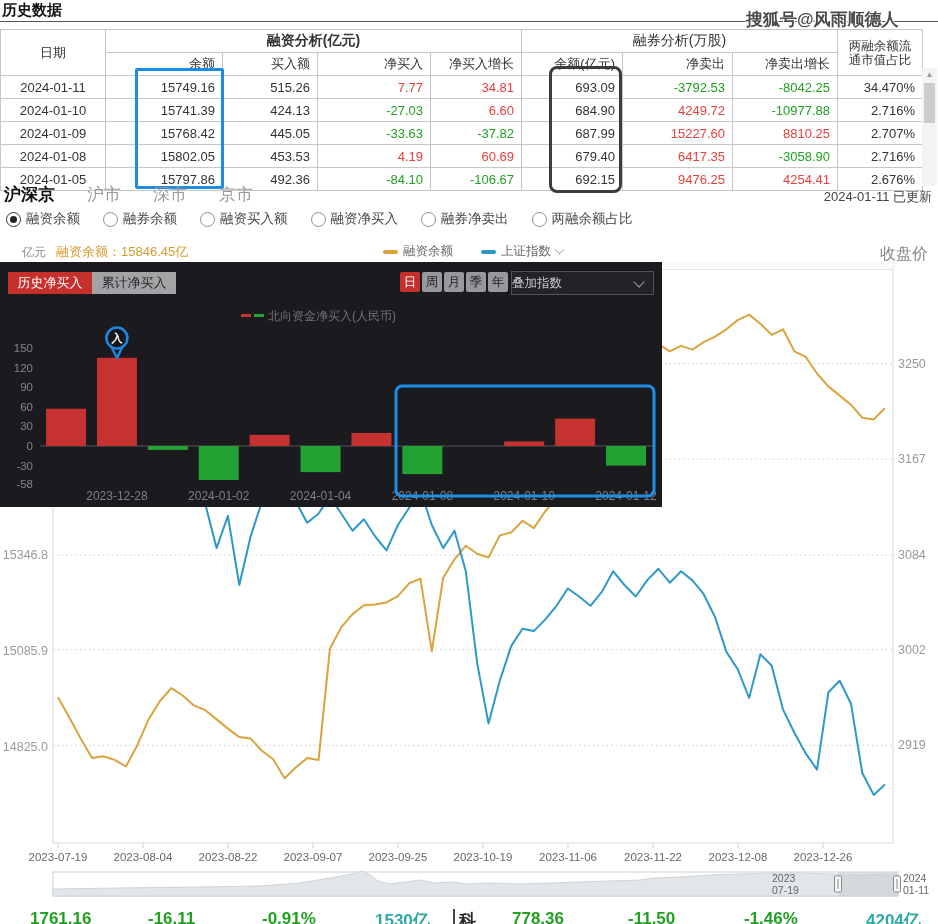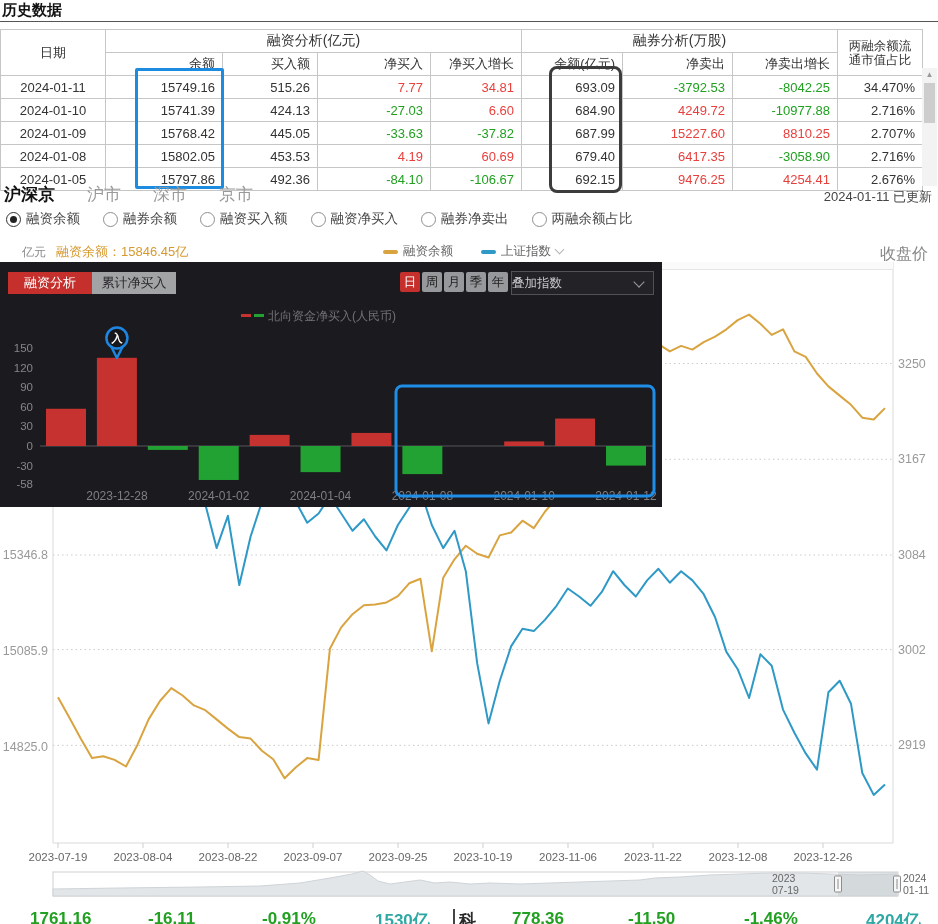--- a/index.html
+++ b/index.html
@@ -70,38 +70,39 @@
   
   #watermark{left:746px;top:8px;font-size:17px;font-weight:bold;color:#4a4a4a;z-index:9;
     text-shadow:1px 0 #fff,-1px 0 #fff,0 1px #fff,0 -1px #fff,1px 1px #fff,-1px -1px #fff;}
 </style>
 </head>
 <body>
 
 <div id="app">
   <div id="page-title" class="abs">历史数据</div>
   <div id="title-rule" class="abs"></div>
+  <div id="watermark" class="abs">搜狐号@风雨顺德人</div>
 
   <div id="htable-wrap" class="abs">
     <table id="htable">
         <colgroup>
           <col style="width: 105px;">
           <col style="width: 117px;">
           <col style="width: 95px;">
           <col style="width: 113px;">
           <col style="width: 91px;">
           <col style="width: 101px;">
           <col style="width: 110px;">
           <col style="width: 105px;">
           <col style="width: 85px;">
         </colgroup>
         <thead>
           <tr>
             <th class="ctr" rowspan="2">日期</th>
-            <th class="ctr" colspan="4" style="font-size: 14px;">融资分析(亿元)</th>
+            <th class="ctr" colspan="4" style="font-size: 14px; font-weight: bold;">融资分析(亿元)</th>
             <th class="ctr" colspan="3" style="font-size: 14px;">融券分析(万股)</th>
             <th class="ratio-h" rowspan="2">
               <div>两融余额流</div>
               <div>通市值占比</div>
             </th>
           </tr>
           <tr>
             <th class="num">余额</th>
             <th class="num">买入额</th>
             <th class="num">净买入</th>
@@ -305,21 +306,21 @@
         <text x="320.54999999999995" y="238" fill="#7f7f84" font-size="12px" text-anchor="middle">2024-01-04</text>
         <text x="422.37" y="238" fill="#7f7f84" font-size="12px" text-anchor="middle">2024-01-08</text>
         <text x="524.1899999999999" y="238" fill="#7f7f84" font-size="12px" text-anchor="middle">2024-01-10</text>
         <text x="626.01" y="238" fill="#7f7f84" font-size="12px" text-anchor="middle">2024-01-12</text>
         <rect x="396" y="124" width="258" height="110" rx="6" fill="none" stroke="#1e8ee8" stroke-width="3"></rect>
         <path d="M110.91,84 L122.91,84 L116.91,96 Z" fill="#1b1b1f" stroke="#1e86e0" stroke-width="2.5" stroke-linejoin="round"></path>
         <circle cx="116.91" cy="76" r="10.5" fill="#17171b" stroke="#1e86e0" stroke-width="2.5"></circle>
         <text x="116.91" y="80" fill="#fff" font-size="11px" font-weight="bold" text-anchor="middle">入</text>
       </svg>
     <div id="ov-tabs">
-        <span class="ov-tab active" style="left: 8px;">融资分析</span>
+        <span class="ov-tab active" style="left: 8px;">历史净买入</span>
         <span class="ov-tab inactive" style="left: 92px;">累计净买入</span>
       </div>
     <div id="ov-periods">
         <span class="pbtn active" style="left: 400px;">日</span>
         <span class="pbtn" style="left: 422px;">周</span>
         <span class="pbtn" style="left: 444px;">月</span>
         <span class="pbtn" style="left: 466px;">季</span>
         <span class="pbtn" style="left: 488px;">年</span>
       </div>
     <div id="ov-dropdown">

